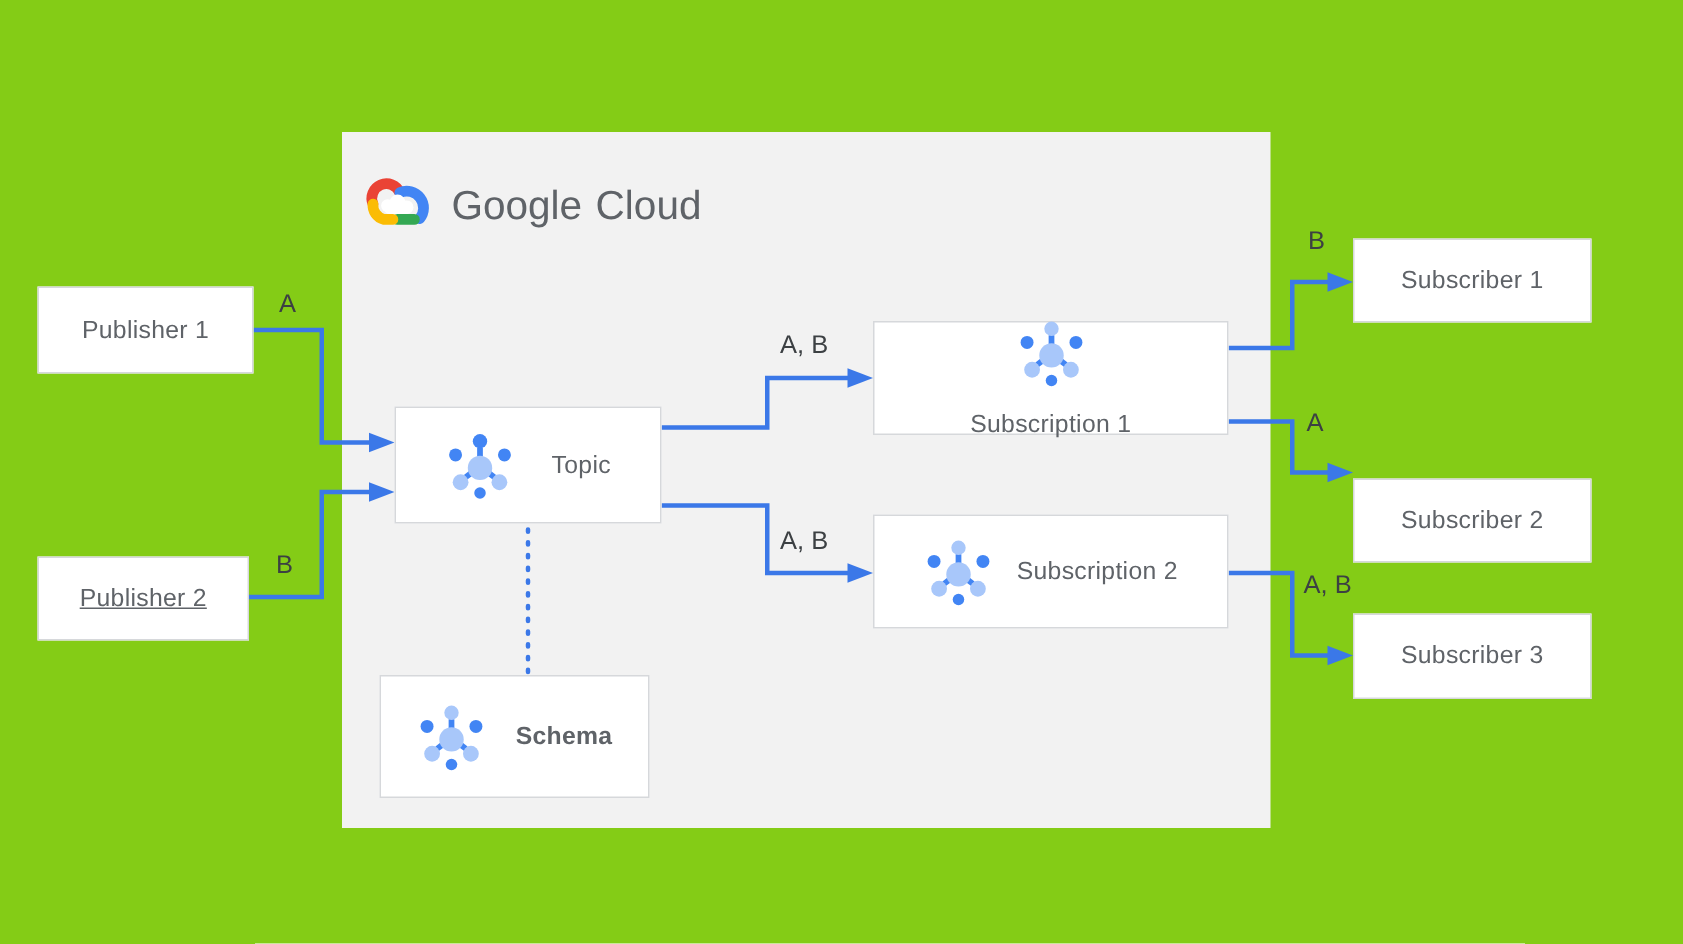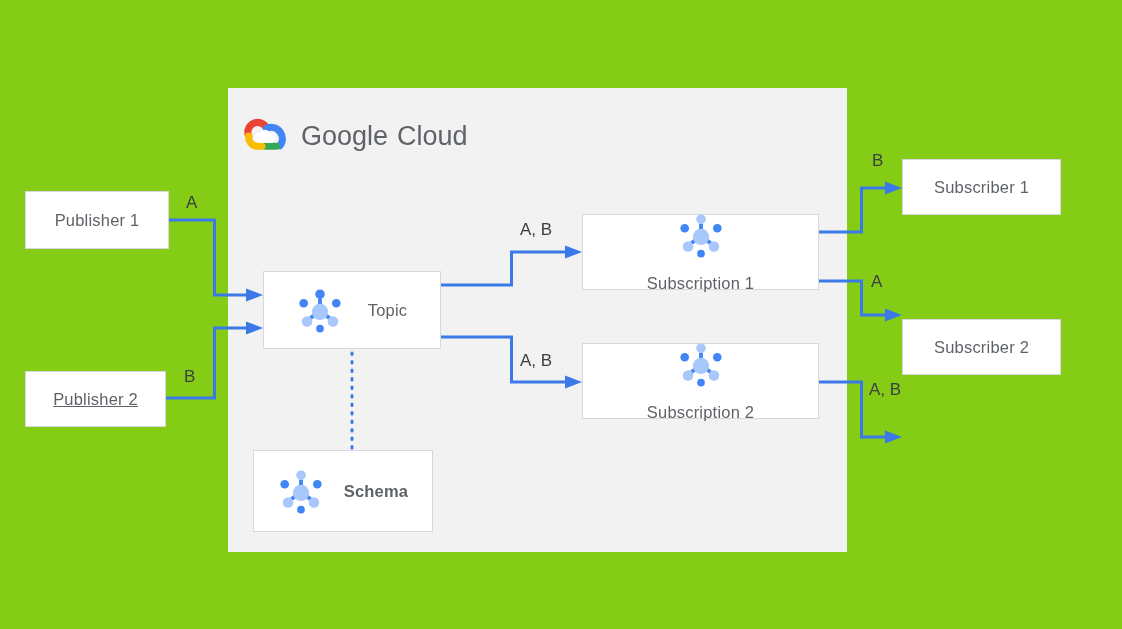--- a/index.html
+++ b/index.html
@@ -30,21 +30,21 @@
     position:absolute;background:#ffffff;border:1px solid var(--border);
     display:flex;align-items:center;justify-content:center;
     font-size:16.5px;color:var(--node-text);letter-spacing:.2px;box-sizing:border-box;
   }
   .node .icon{display:flex;align-items:center;}
   .n-pub1{left:25px;top:191px;width:144px;height:58px;text-align:center;}
   .n-pub2{left:25px;top:371px;width:141px;height:56px;text-decoration:underline;}
   .n-topic{left:263px;top:271px;width:178px;height:78px;gap:25px;}
   .n-schema{left:253px;top:450px;width:180px;height:82px;gap:20px;font-weight:bold;}
   .n-sub1{left:582px;top:214px;width:237px;height:76px;gap:16px;flex-direction:column;}
-  .n-sub2{left:582px;top:343px;width:237px;height:76px;gap:16px;flex-direction:column;}
+  .n-sub2{left:582px;top:343px;width:237px;height:76px;gap:16px;}
   .n-sbr1{left:902px;top:159px;width:159px;height:56px;}
   .n-sbr2{left:902px;top:295px;width:159px;height:56px;margin-top:24px;}
   .n-sbr3{left:902px;top:409px;width:159px;height:57px;}
   .edge-label{position:absolute;font-size:17px;color:var(--edge-label-text);}
   .el-1{left:186px;top:193px;}
   .el-2{left:184px;top:367px;}
   .el-3{left:520px;top:220px;}
   .el-4{left:520px;top:351px;}
   .el-5{left:872px;top:151px;}
   .el-6{left:871px;top:272px;}
@@ -203,20 +203,23 @@
   </div>
 
   <div class="node n-sbr1">
     <span>Subscriber 1</span>
   </div>
 
   <div class="node n-sbr2">
     <span>Subscriber 2</span>
   </div>
 
+  <div class="node n-sbr3">
+    <span>Subscriber 3</span>
+  </div>
 
   <div class="edge-label el-1">A</div>
   <div class="edge-label el-2">B</div>
   <div class="edge-label el-3">A, B</div>
   <div class="edge-label el-4">A, B</div>
   <div class="edge-label el-5">B</div>
   <div class="edge-label el-6">A</div>
   <div class="edge-label el-7">A, B</div>
 
 </div>

